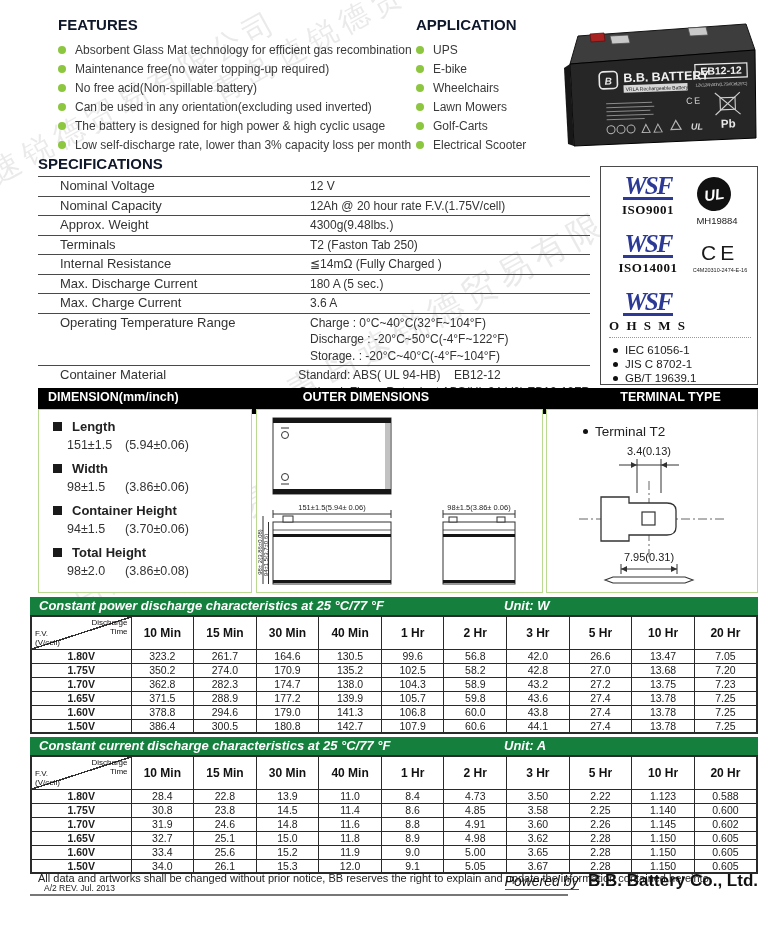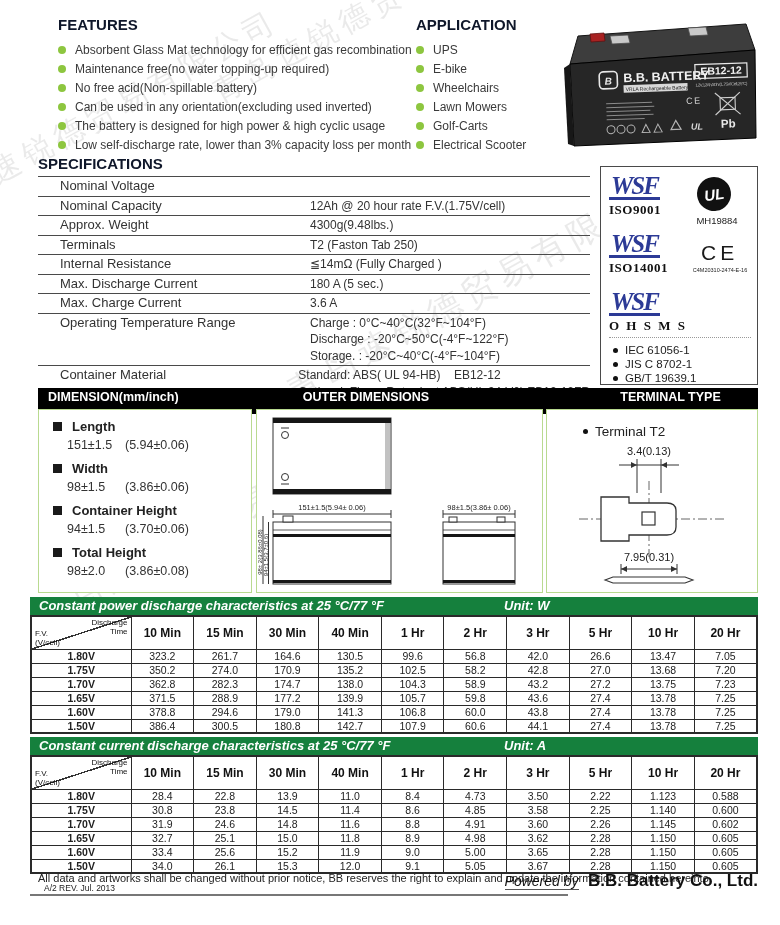--- a/index.html
+++ b/index.html
@@ -27,21 +27,21 @@
   
   .specs{position:absolute;left:38px;top:155px;width:552px;}
   .spec-table{margin-top:4px;border-bottom:1.5px solid #4a4a4a;}
   .spec-row{display:flex;border-top:1.5px solid #4a4a4a;padding:1px 0;}
   .spec-label{width:272px;padding-left:22px;font-size:13px;line-height:16.5px;color:#333;white-space:nowrap;}
   .spec-value{flex:1;font-size:12px;line-height:16.5px;color:#333;}
   .spec-value div{white-space:pre;}
 
   
   .certbox{position:absolute;left:600px;top:166px;width:158px;height:219px;border:1px solid #4a4a4a;background:#fff;}
-  .wsf-block{position:absolute;width:78px;text-align:left;}
+  .wsf-block{position:absolute;width:78px;text-align:center;}
   .wsf-logo{display:inline-block;font-family:"Liberation Serif",serif;font-weight:bold;font-style:italic;
             font-size:25px;line-height:22px;color:#2c3a96;letter-spacing:-2px;border-bottom:3px solid #2c3a96;padding:0 2px;}
   .wsf-label{font-family:"Liberation Serif",serif;font-weight:bold;font-size:13px;color:#111;margin-top:2px;letter-spacing:.5px;}
   .ul-mark{position:absolute;left:96px;top:10px;width:34px;height:34px;border-radius:50%;background:#111;
            color:#fff;font-weight:bold;font-style:italic;font-size:15px;display:flex;align-items:center;justify-content:center;
            transform:rotate(-8deg);}
   .ul-file{position:absolute;left:88px;top:48px;width:56px;text-align:center;font-size:9.5px;color:#222;}
   .ce-mark{position:absolute;left:100px;top:74px;font-size:21px;letter-spacing:4px;color:#1a1a1a;font-family:"Liberation Sans",sans-serif;}
   .ce-code{position:absolute;left:84px;top:100px;width:70px;font-size:5.5px;color:#222;text-align:center;white-space:nowrap;}
   .cert-divider{position:absolute;left:8px;top:170px;width:142px;border-top:1px dotted #999;}
@@ -219,20 +219,23 @@
       <text x="172" y="126" font-size="11.5" font-weight="bold" fill="#e8e8e8">Pb</text>
     </g>
   </svg>
 
   <div class="specs">
     <div class="pink-h">SPECIFICATIONS</div>
     <div class="spec-table">
 
         <div class="spec-row">
           <div class="spec-label">Nominal Voltage</div>
+          <div class="spec-value">
+            <div>12 V</div>
+          </div>
         </div>
 
         <div class="spec-row">
           <div class="spec-label">Nominal Capacity</div>
           <div class="spec-value">
             <div>12Ah @ 20 hour rate F.V.(1.75V/cell)</div>
           </div>
         </div>
 
         <div class="spec-row">

